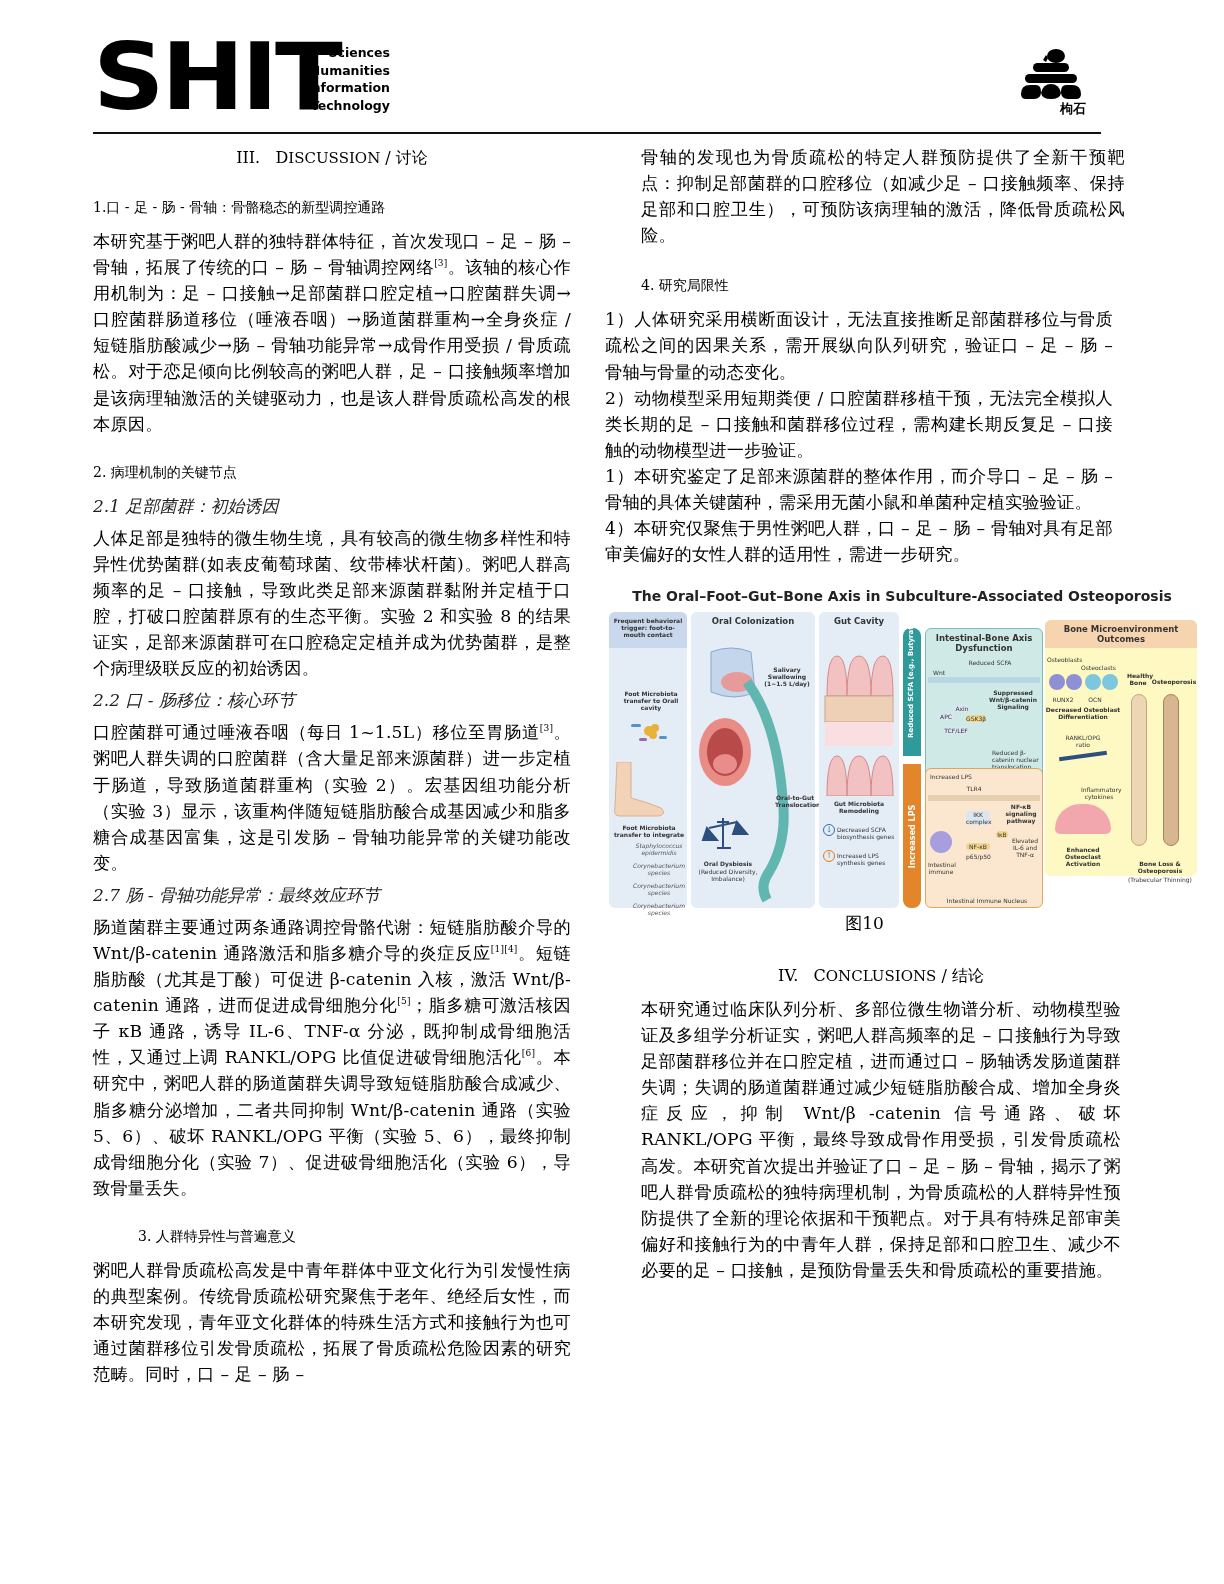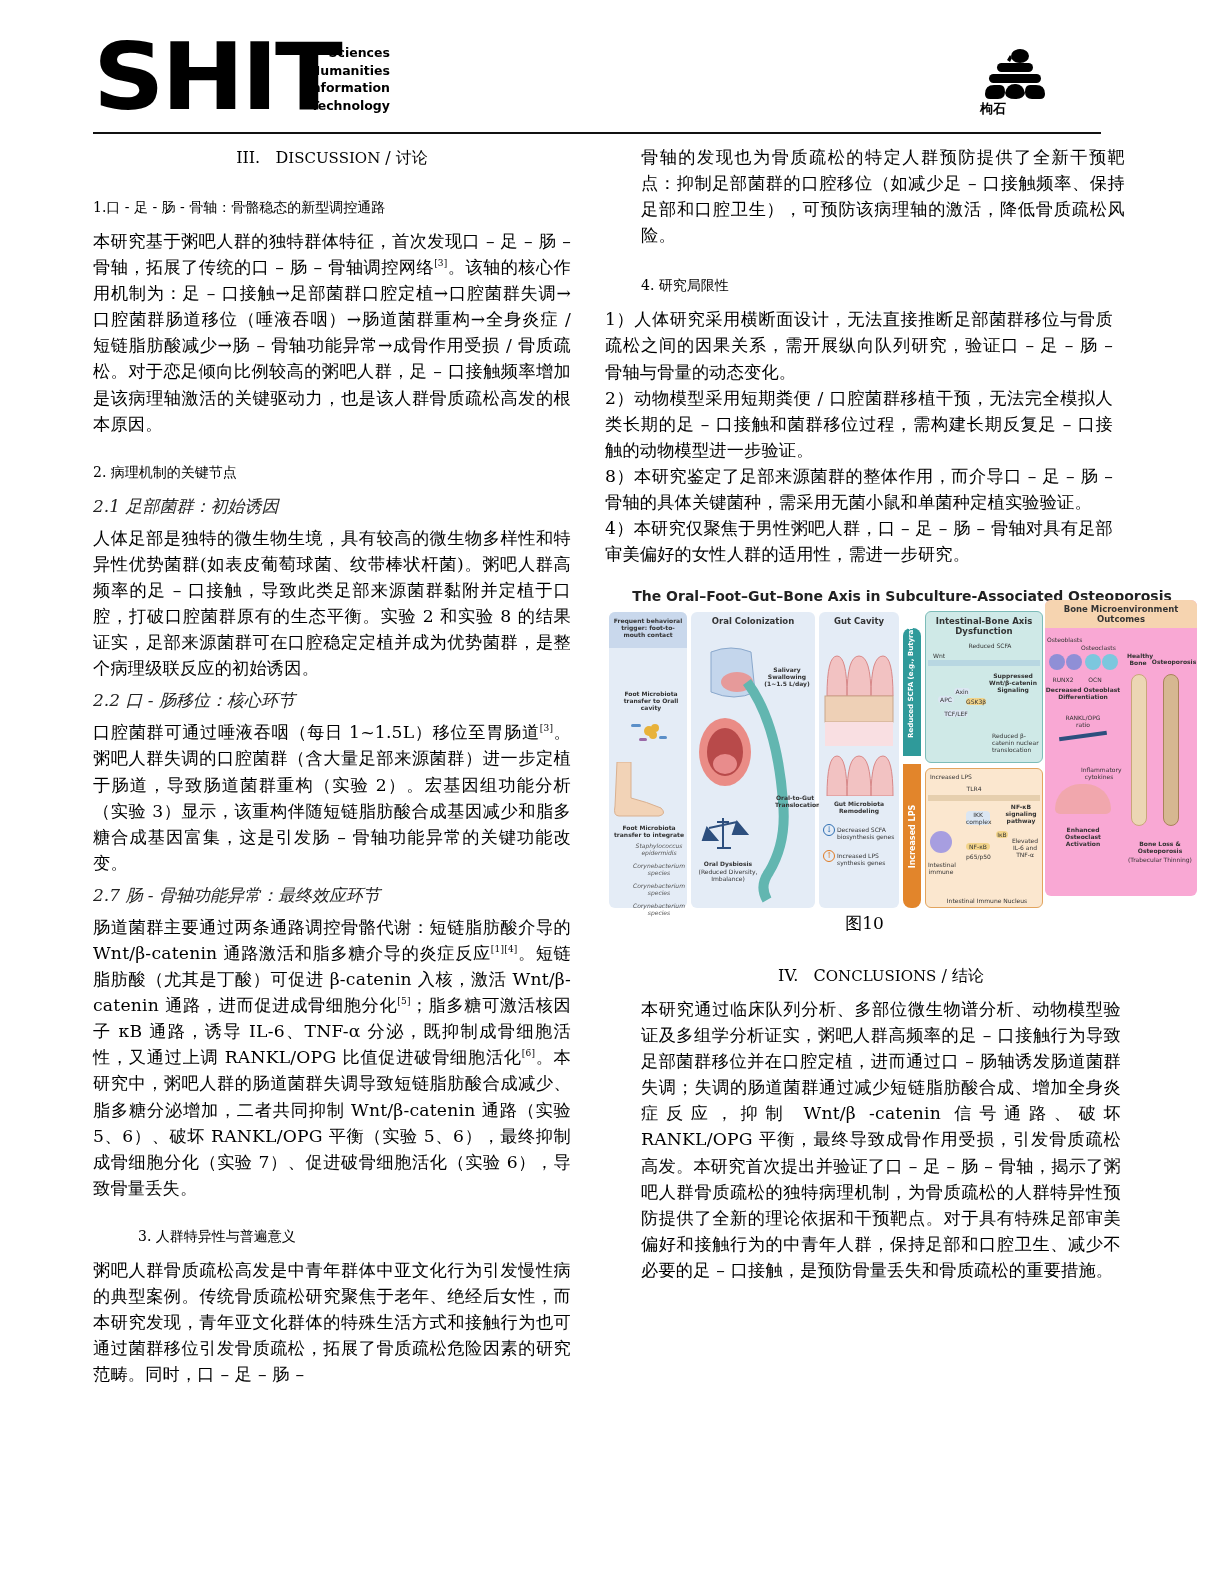--- a/index.html
+++ b/index.html
@@ -2,21 +2,21 @@
 <html><head>
 <meta charset="utf-8">
 <style>
   html, body { margin: 0; padding: 0; background: #ffffff; }
   body { width: 1224px; height: 1584px; position: relative; overflow: hidden; color: #000; font-family: "DejaVu Serif", serif; }
 
   
   .logo { position: absolute; left: 93px; top: 40px; height: 76px; display: flex; align-items: flex-start; }
   .logo-main { font-family: "DejaVu Sans", sans-serif; font-weight: bold; font-size: 92px; line-height: 76px; letter-spacing: -3px; transform: scaleX(1.08); transform-origin: left top; }
   .logo-sub { position: absolute; left: 214px; top: 4px; font-family: "DejaVu Sans", sans-serif; font-weight: bold; font-size: 12.5px; line-height: 17.5px; text-align: right; }
-  .logo-right { position: absolute; left: 980px; top: 48px; width: 70px; text-align: left; }
+  .logo-right { position: absolute; left: 1016px; top: 48px; width: 70px; text-align: right; }
   .rock-svg { display: block; margin: 0 auto; }
   .logo-right-label { font-family: "DejaVu Sans", sans-serif; font-weight: bold; font-size: 13px; margin-top: 0px; }
   .header-rule { position: absolute; left: 93px; top: 132px; width: 1008px; height: 2px; background: #111; }
 
   
   .col { position: absolute; top: 144px; }
   .col-left { left: 93px; width: 478px; }
   .col-right { left: 605px; width: 520px; }
 
   .section-title { text-align: center; font-family: "DejaVu Serif", serif; font-size: 16px; line-height: 28px; }
@@ -96,21 +96,21 @@
   <p class="p">粥吧人群骨质疏松高发是中青年群体中亚文化行为引发慢性病的典型案例。传统骨质疏松研究聚焦于老年、绝经后女性，而本研究发现，青年亚文化群体的特殊生活方式和接触行为也可通过菌群移位引发骨质疏松，拓展了骨质疏松危险因素的研究范畴。同时，口 – 足 – 肠 –</p>
 </div>
 
 <div class="col col-right" style="top:144px;">
   <p class="p" style="padding-left:36px;width:484px;">骨轴的发现也为骨质疏松的特定人群预防提供了全新干预靶点：抑制足部菌群的口腔移位（如减少足 – 口接触频率、保持足部和口腔卫生），可预防该病理轴的激活，降低骨质疏松风险。</p>
 
   <p class="h2" style="margin-top:24px;margin-bottom:8px;padding-left:36px;">4. 研究局限性</p>
   <div style="width:508px;">
     <p class="p">1）人体研究采用横断面设计，无法直接推断足部菌群移位与骨质疏松之间的因果关系，需开展纵向队列研究，验证口 – 足 – 肠 – 骨轴与骨量的动态变化。</p>
     <p class="p">2）动物模型采用短期粪便 / 口腔菌群移植干预，无法完全模拟人类长期的足 – 口接触和菌群移位过程，需构建长期反复足 – 口接触的动物模型进一步验证。</p>
-    <p class="p">8）本研究鉴定了足部来源菌群的整体作用，而介导口 – 足 – 肠 – 骨轴的具体关键菌种，需采用无菌小鼠和单菌种定植实验验证。</p>
+    <p class="p">1）本研究鉴定了足部来源菌群的整体作用，而介导口 – 足 – 肠 – 骨轴的具体关键菌种，需采用无菌小鼠和单菌种定植实验验证。</p>
     <p class="p">4）本研究仅聚焦于男性粥吧人群，口 – 足 – 肠 – 骨轴对具有足部审美偏好的女性人群的适用性，需进一步研究。</p>
   </div>
 </div>
 
 <div class="fig">
   <div class="fig-title">The Oral–Foot–Gut–Bone Axis in Subculture-Associated Osteoporosis</div>
 
   <div class="panel" style="left:2px;top:24px;width:78px;height:296px;background:#e4ecf6;">
     <div style="position:absolute;left:0;top:0;width:78px;height:36px;background:#c9d8ec;border-radius:6px 6px 0 0;"></div>
     <div class="tiny b" style="left:2px;top:5px;width:74px;">Frequent behavioral trigger: foot-to-mouth contact</div>
@@ -163,21 +163,21 @@
     <div class="tiny" style="left:18px;top:240px;width:60px;text-align:left;">Increased LPS synthesis genes</div>
     <div style="position:absolute;left:4px;top:212px;width:10px;height:10px;border:1px solid #2f6fb2;border-radius:50%;font-size:8px;line-height:10px;text-align:center;color:#2f6fb2;">↓</div>
     <div style="position:absolute;left:4px;top:238px;width:10px;height:10px;border:1px solid #e07a22;border-radius:50%;font-size:8px;line-height:10px;text-align:center;color:#e07a22;">↑</div>
   </div>
 
   <div style="position:absolute;left:296px;top:40px;width:18px;height:128px;background:#2f9a9a;border-radius:8px 8px 0 0;"></div>
   <div class="vlabel" style="left:254px;top:96px;width:100px;font-size:7px;">Reduced SCFA (e.g., Butyrate)</div>
   <div style="position:absolute;left:296px;top:176px;width:18px;height:144px;background:#e2852b;border-radius:0 0 8px 8px;"></div>
   <div class="vlabel" style="left:260px;top:244px;width:90px;">Increased LPS</div>
 
-  <div class="panel" style="left:318px;top:23px;width:116px;height:150px;background:#cfe9e7;border:1px solid #7cbcb8;">
+  <div class="panel" style="left:318px;top:40px;width:116px;height:150px;background:#cfe9e7;border:1px solid #7cbcb8;">
     <div class="panel-head">Intestinal-Bone Axis Dysfunction</div>
     <div class="tiny" style="left:34px;top:30px;width:60px;">Reduced SCFA</div>
     <div class="tiny" style="left:6px;top:40px;width:14px;">Wnt</div>
     <div style="position:absolute;left:2px;top:48px;width:112px;height:6px;background:#b8d7e2;"></div>
     <div class="tiny b" style="left:60px;top:60px;width:54px;">Suppressed Wnt/β-catenin Signaling</div>
     <div class="tiny" style="left:28px;top:76px;width:16px;background:#dbe6f2;border-radius:4px;">Axin</div>
     <div class="tiny" style="left:12px;top:84px;width:16px;background:#dbe6f2;border-radius:4px;">APC</div>
     <div class="tiny" style="left:40px;top:86px;width:20px;background:#f2d48a;border-radius:4px;">GSK3β</div>
     <div class="tiny" style="left:18px;top:98px;width:24px;background:#dbe6f2;border-radius:4px;">TCF/LEF</div>
     <div class="tiny" style="left:66px;top:120px;width:48px;text-align:left;">Reduced β-catenin nuclear translocation</div>
@@ -190,21 +190,21 @@
     <div class="tiny" style="left:40px;top:42px;width:24px;background:#dbe6f2;border-radius:4px;">IKK complex</div>
     <div class="tiny" style="left:70px;top:62px;width:12px;background:#f2d48a;border-radius:4px;">IκB</div>
     <div class="tiny" style="left:40px;top:74px;width:24px;background:#f2d48a;border-radius:4px;">NF-κB</div>
     <div class="tiny" style="left:40px;top:84px;width:24px;">p65/p50</div>
     <div class="tiny" style="left:84px;top:68px;width:30px;">Elevated IL-6 and TNF-α</div>
     <div class="tiny" style="left:2px;top:92px;width:26px;">Intestinal immune</div>
     <div class="tiny" style="left:16px;top:128px;width:90px;">Intestinal Immune Nucleus</div>
     <div style="position:absolute;left:4px;top:62px;width:22px;height:22px;border-radius:50%;background:#a79ee0;"></div>
   </div>
 
-  <div class="panel" style="left:438px;top:12px;width:152px;height:296px;background:#f9a8d4;">
+  <div class="panel" style="left:438px;top:32px;width:152px;height:256px;background:#fef9c3;">
     <div style="position:absolute;left:0;top:0;width:152px;height:28px;background:#f6d4b0;border-radius:6px 6px 0 0;"></div>
     <div class="panel-head">Bone Microenvironment Outcomes</div>
     <div class="tiny" style="left:2px;top:36px;width:30px;">Osteoblasts</div>
     <div class="tiny" style="left:36px;top:44px;width:32px;">Osteoclasts</div>
     <div style="position:absolute;left:4px;top:54px;width:70px;height:16px;">
       <span style="position:absolute;left:0;width:16px;height:16px;border-radius:50%;background:#8f8fd6;"></span>
       <span style="position:absolute;left:17px;width:16px;height:16px;border-radius:50%;background:#8f8fd6;"></span>
       <span style="position:absolute;left:36px;width:16px;height:16px;border-radius:50%;background:#7cc7de;"></span>
       <span style="position:absolute;left:53px;width:16px;height:16px;border-radius:50%;background:#7cc7de;"></span>
     </div>

